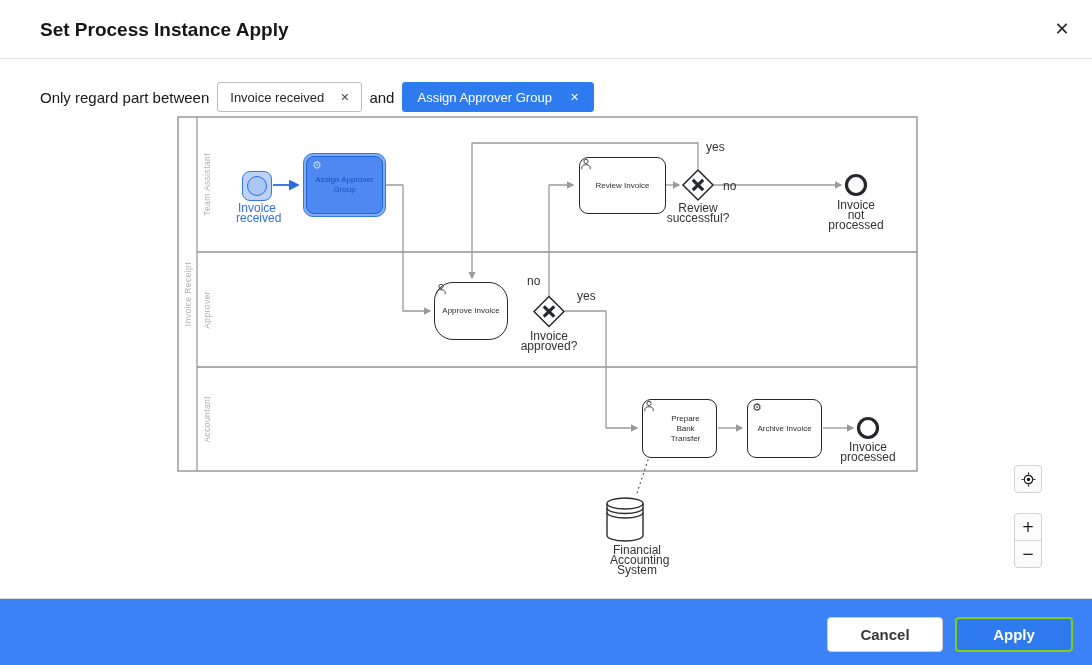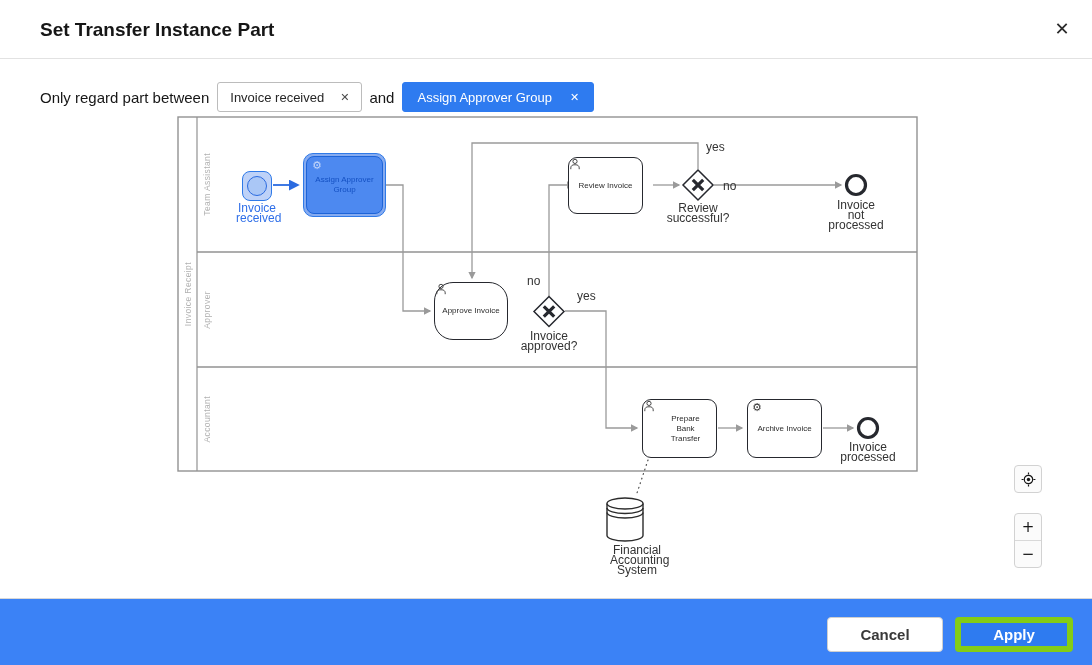--- a/index.html
+++ b/index.html
@@ -36,27 +36,27 @@
   
   .ctl-btn{position:absolute;box-sizing:border-box;background:#fbfbfb;border:1px solid #d2d2d2;border-radius:4px;
     display:flex;align-items:center;justify-content:center;cursor:pointer;color:#161616;}
   .zoom-group{position:absolute;left:1014px;top:513px;width:28px;height:55px;background:#fbfbfb;border:1px solid #d2d2d2;border-radius:4px;box-sizing:border-box;display:flex;flex-direction:column;}
   .zoom-group .zbtn{flex:1;display:flex;align-items:center;justify-content:center;font-size:15px;color:#161616;cursor:pointer;font-family:"DejaVu Sans",sans-serif;}
   .zoom-group .zbtn:first-child{border-bottom:1px solid #d9d9d9;}
   
   .modal-footer{position:absolute;left:0;top:598px;width:1092px;height:67px;background:#3b82f6;border-top:1px solid #d8d8d8;box-sizing:border-box;}
   .btn{position:absolute;top:18px;height:35px;border-radius:4px;font-size:15px;font-weight:700;display:flex;align-items:center;justify-content:center;cursor:pointer;box-sizing:border-box;}
   .btn-cancel{left:827px;width:116px;background:#fff;border:1px solid #cfcfcf;color:#393939;}
-  .btn-apply{left:955px;width:118px;background:#2e7bf0;border:6px solid #84cc16;color:#fff;text-align:right;}
+  .btn-apply{left:955px;width:118px;background:#2e7bf0;border:2px solid #84cc16;color:#fff;text-align:right;}
 </style>
 </head>
 <body>
 
 <div class="modal-header">
-  <div class="modal-title">Set Transfer Instance Part</div>
+  <div class="modal-title">Set Process Instance Apply</div>
   <button class="close-btn">✕</button>
 </div>
 
 <div class="selector-row">
   <span>Only regard part between</span>
   <span class="chip chip-white">
     <span>Invoice received</span>
     <span class="chip-x">✕</span>
   </span>
   <span class="and-label">and</span>
@@ -135,21 +135,21 @@
   </div>
   <div class="dlabel" style="left:61px;top:93px;width:42px;color:#2f6fe8;">Invoice received</div>
 
   <div class="task-selected-outer" style="left:128px;top:43px;width:83px;height:64px;">
     <div class="task-selected-inner">
       <span class="node-icon gear" style="position:absolute;left:5px;top:3px;color:#c4d7f9;">⚙</span>
       <span style="width:70px;">Assign Approver Group</span>
     </div>
   </div>
 
-  <div class="task" style="left:393px;top:47px;width:75px;height:57px;justify-content:center;">
+  <div class="task" style="left:404px;top:47px;width:87px;height:57px;justify-content:center;">
     <svg class="node-icon" width="12" height="12" viewBox="0 0 12 12">
       <circle cx="6" cy="3.4" r="2.1" fill="none" stroke="#333" stroke-width="0.9"></circle>
       <path d="M1.8,11.2 v-1.4 c0,-1.9 1.7,-3 3.1,-3 h2.2 c1.4,0 3.1,1.1 3.1,3 v1.4" fill="none" stroke="#333" stroke-width="0.9"></path>
     </svg>
     <span>Review Invoice</span>
   </div>
 
   <div class="task" style="left:259px;top:172px;width:74px;height:58px;border-radius:19px;">
     <svg class="node-icon" width="12" height="12" viewBox="0 0 12 12">
       <circle cx="6" cy="3.4" r="2.1" fill="none" stroke="#333" stroke-width="0.9"></circle>

